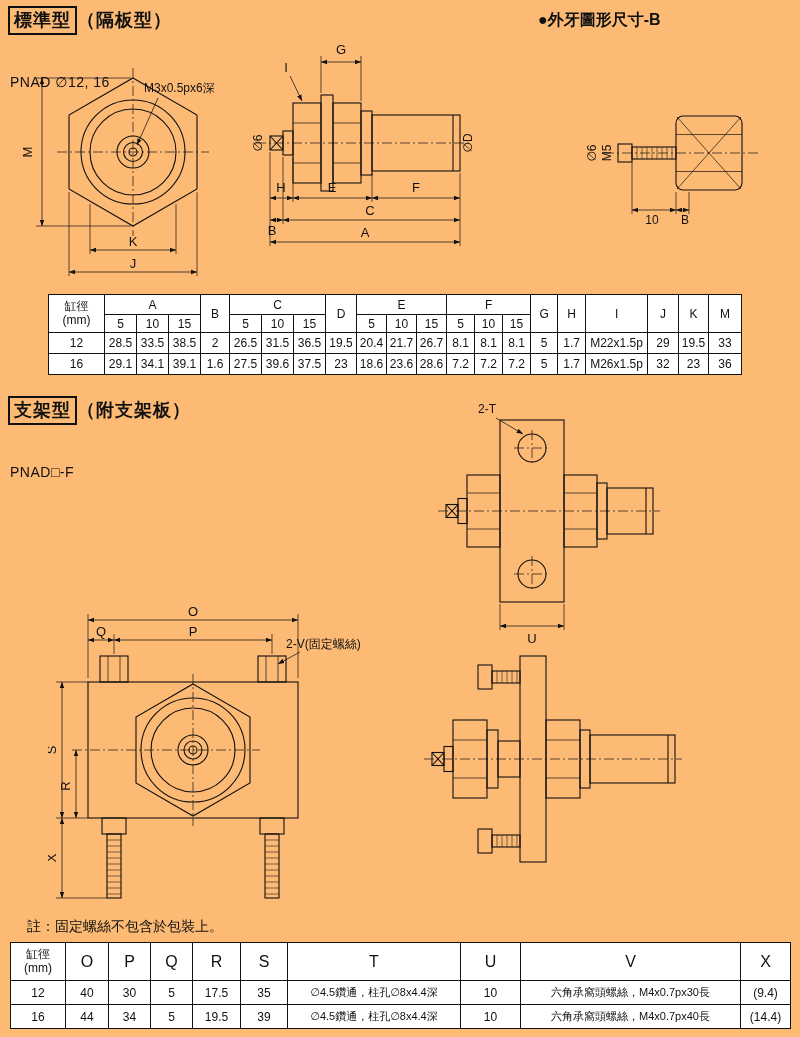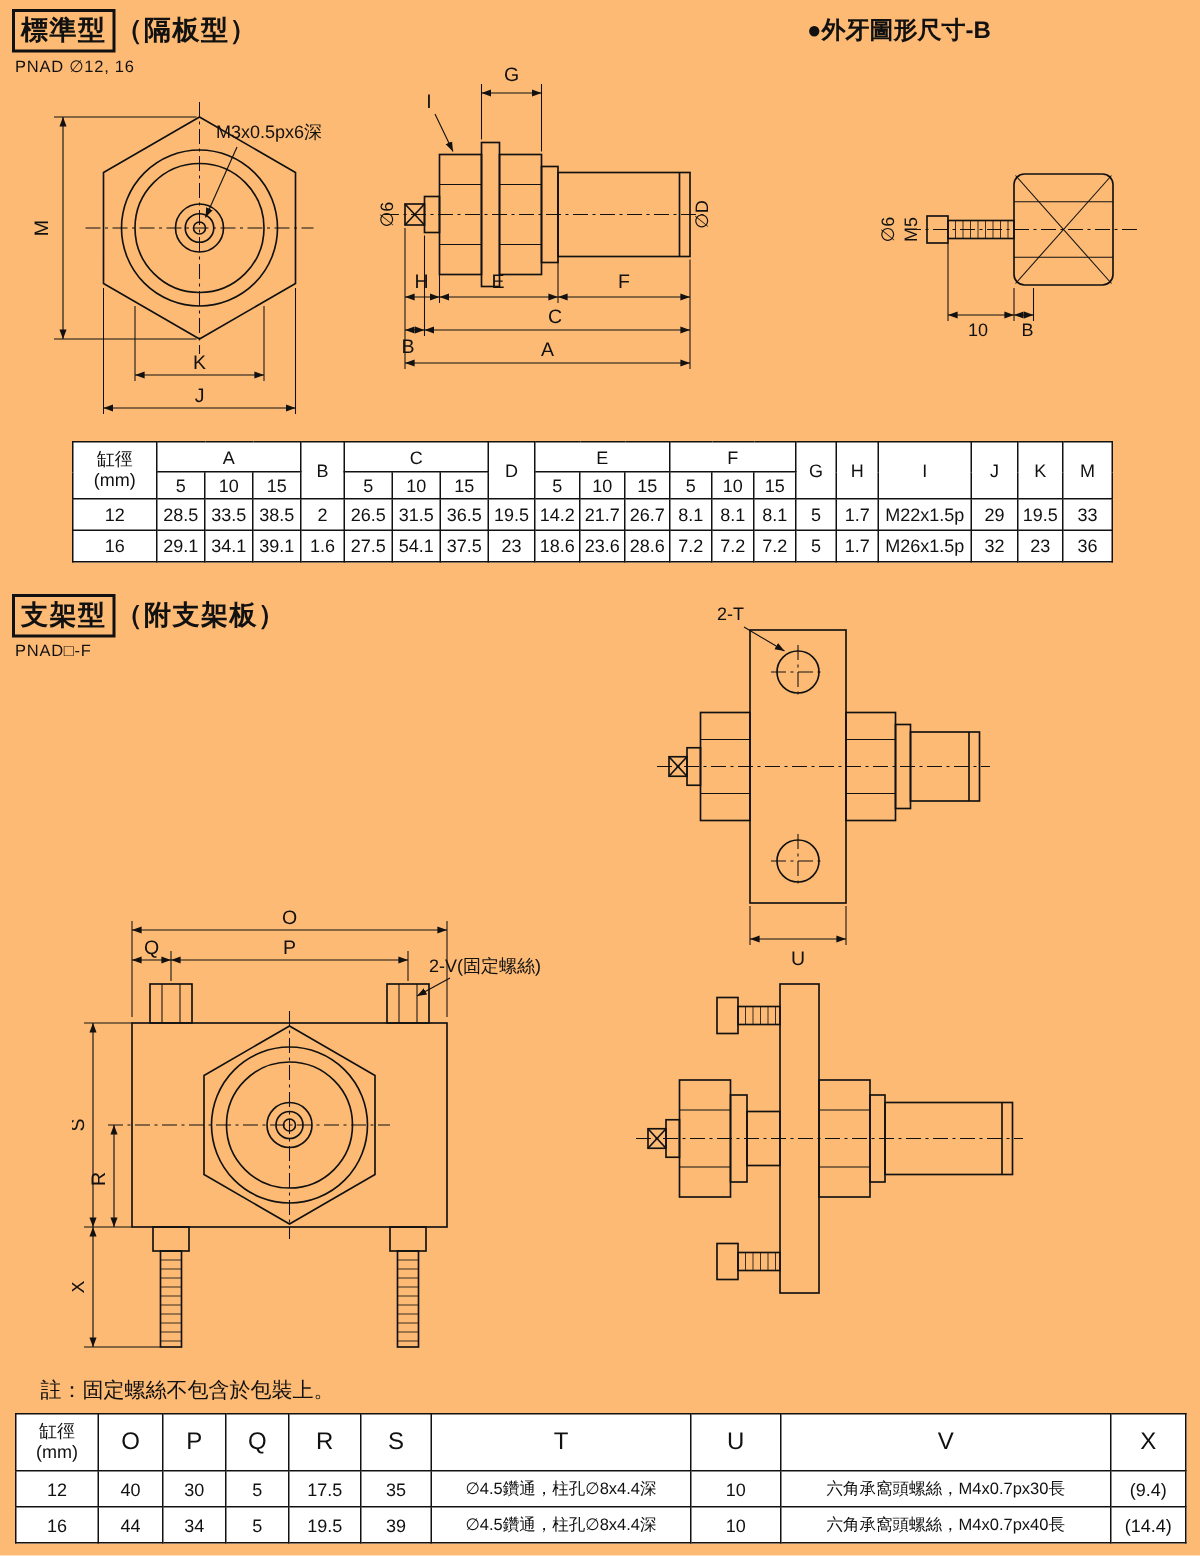--- a/index.html
+++ b/index.html
@@ -2,21 +2,21 @@
 <html><head>
 <meta charset="utf-8">
 <style>
   * { margin:0; padding:0; box-sizing:border-box; }
   html,body { background:#fff; }
   .page { position:relative; width:800px; height:1037px; background:#fdba74; color:#111;
           font-family:"Liberation Sans","DejaVu Sans",sans-serif; overflow:hidden; }
   .abs { position:absolute; }
   .sec-title { font-size:18px; font-weight:bold; letter-spacing:1px; white-space:nowrap; }
   .boxed { border:2px solid #111; padding:0 4px 1px; display:inline-block; }
-  .model { font-size:11px; letter-spacing:.5px; }
+  .model { font-size:14px; letter-spacing:.5px;margin-top:36px; }
   .thread-title { font-size:16px; font-weight:bold; }
   .note { font-size:14px; }
   table.dtable { border-collapse:collapse; table-layout:fixed; background:#fff; }
   table.dtable td { border:1px solid #111; text-align:center; vertical-align:middle;
                     font-size:12px; overflow:hidden; white-space:nowrap; }
   .t1 { width:693px; }
   .t2 { width:780px; }
   td.grp { font-size:15px; }
   td.corner { font-size:12px; line-height:1.1; }
   .t2 td.grp { font-size:16px; }
@@ -231,41 +231,41 @@
     <tr style="height:21px">
       <td>12</td>
       <td>28.5</td>
       <td>33.5</td>
       <td>38.5</td>
       <td>2</td>
       <td>26.5</td>
       <td>31.5</td>
       <td>36.5</td>
       <td>19.5</td>
-      <td>14.2</td>
+      <td>20.4</td>
       <td>21.7</td>
       <td>26.7</td>
       <td>8.1</td>
       <td>8.1</td>
       <td>8.1</td>
       <td>5</td>
       <td>1.7</td>
       <td>M22x1.5p</td>
       <td>29</td>
       <td>19.5</td>
       <td>33</td>
     </tr>
     <tr style="height:21px">
       <td>16</td>
       <td>29.1</td>
       <td>34.1</td>
       <td>39.1</td>
       <td>1.6</td>
       <td>27.5</td>
-      <td>54.1</td>
+      <td>39.6</td>
       <td>37.5</td>
       <td>23</td>
       <td>18.6</td>
       <td>23.6</td>
       <td>28.6</td>
       <td>7.2</td>
       <td>7.2</td>
       <td>7.2</td>
       <td>5</td>
       <td>1.7</td>

